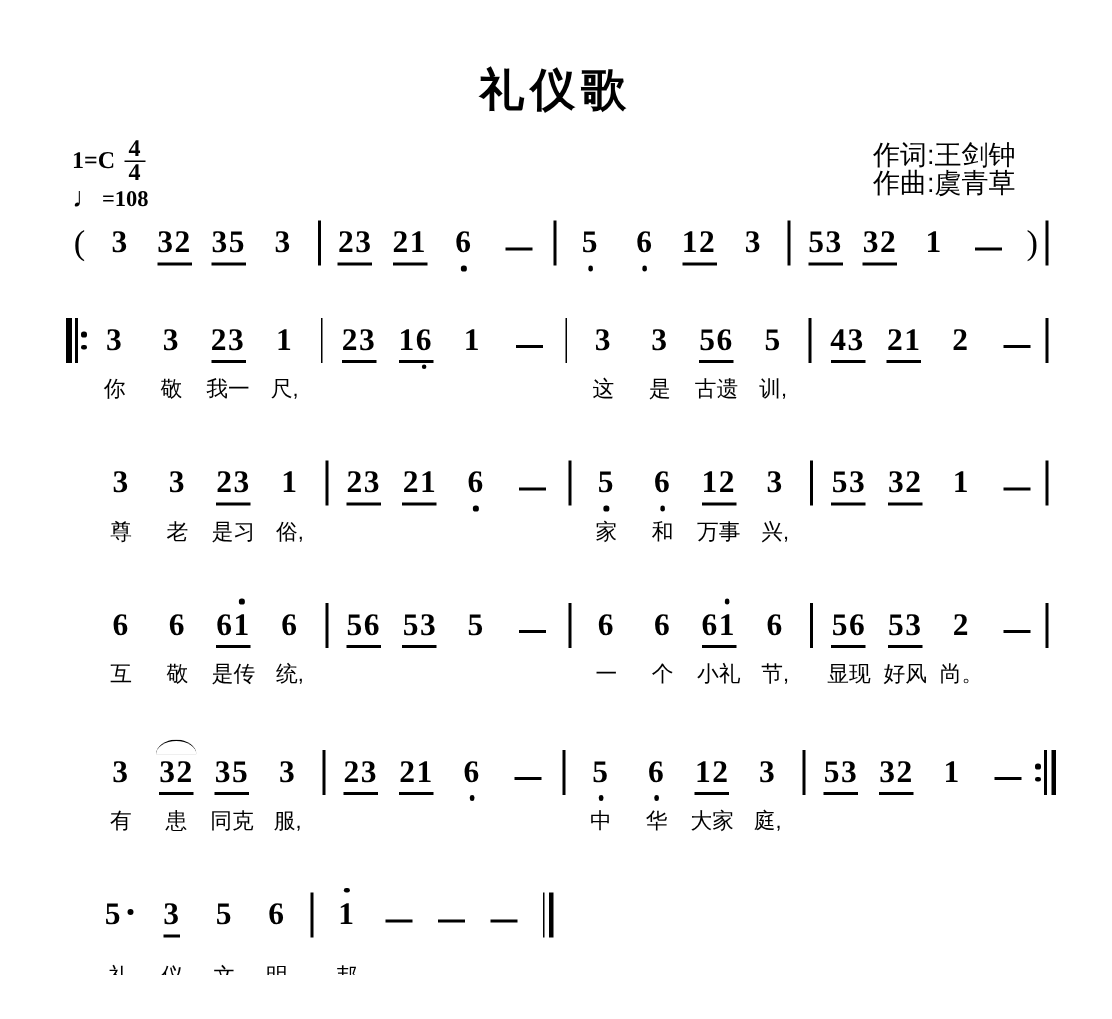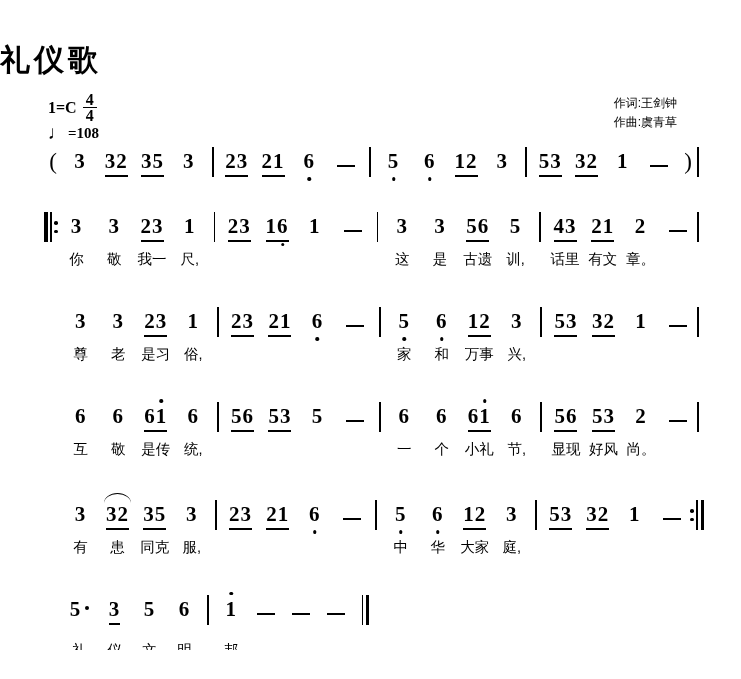--- a/index.html
+++ b/index.html
@@ -4,32 +4,32 @@
 <style>
   html,body{margin:0;padding:0;}
   body{
     width:741px;height:679px;position:relative;overflow:hidden;
     background:#ffffff;color:#000;
     font-family:"Liberation Sans","DejaVu Sans",sans-serif;
   }
   
   .title{
     position:absolute;top:40px;left:0;right:0;margin:0;
-    text-align:left;font-size:30px;font-weight:600;letter-spacing:4px;
+    text-align:center;font-size:30px;font-weight:600;letter-spacing:4px;
   }
   .meta{position:absolute;left:48px;top:92px;}
   .keyrow{display:flex;align-items:center;gap:4px;
     font-family:"Liberation Serif","DejaVu Serif",serif;font-size:16px;font-weight:700;}
   .frac{display:inline-flex;flex-direction:column;align-items:center;line-height:15px;margin-left:2px;}
   .frac .den{border-top:1.6px solid #000;padding:0 3px;}
   .frac .num{padding:0 3px;}
   .temporow{display:flex;align-items:center;margin-top:1px;
     font-family:"Liberation Serif","DejaVu Serif",serif;font-size:15px;font-weight:700;}
   .qnote{font-size:19px;line-height:18px;margin-right:1px;font-weight:400;}
-  .credits{position:absolute;top:94px;right:64px;font-size:12px;line-height:19px;}
+  .credits{position:absolute;top:94px;right:64px;font-size:18px;line-height:19px;}
   
   .line{position:absolute;left:44px;width:660px;display:flex;align-items:flex-start;}
   .line-0{top:147px}.line-1{top:212px}.line-2{top:307px}.line-3{top:402px}.line-4{top:500px}.line-5{top:595px}
   .spacer{width:18px;flex:0 0 18px;}
   .measure{flex:1 1 0;display:flex;flex-direction:column;min-width:0;}
   .line-5 .measure{flex:0 0 140px;}
   .notes-row{display:flex;height:30px;}
   .notes-row .beat{flex:1 1 0;display:flex;justify-content:center;align-items:flex-end;}
   .lyrics-row{display:flex;margin-top:8px;height:19px;font-size:14.5px;}
   .lyrics-row .beat{flex:1 1 0;display:flex;justify-content:center;white-space:nowrap;}
@@ -323,32 +323,20 @@
             </div>
             <div class="beat">
               <div class="note">
                 <div class="ch">2</div>
               </div>
             </div>
             <div class="beat">
               <div class="dash"></div>
             </div>
           </div>
-          <div class="lyrics-row">
-            <div class="beat">
-              <div class="lyric">话里</div>
-            </div>
-            <div class="beat">
-              <div class="lyric">有文</div>
-            </div>
-            <div class="beat">
-              <div class="lyric">章。</div>
-            </div>
-            <div class="beat"></div>
-          </div>
         </div>
         <div class="barline end-auto"></div>
       </div>
       <div class="line line-2">
         <div class="spacer"></div>
         <div class="measure">
           <div class="notes-row">
             <div class="beat">
               <div class="note">
                 <div class="ch">3</div>

